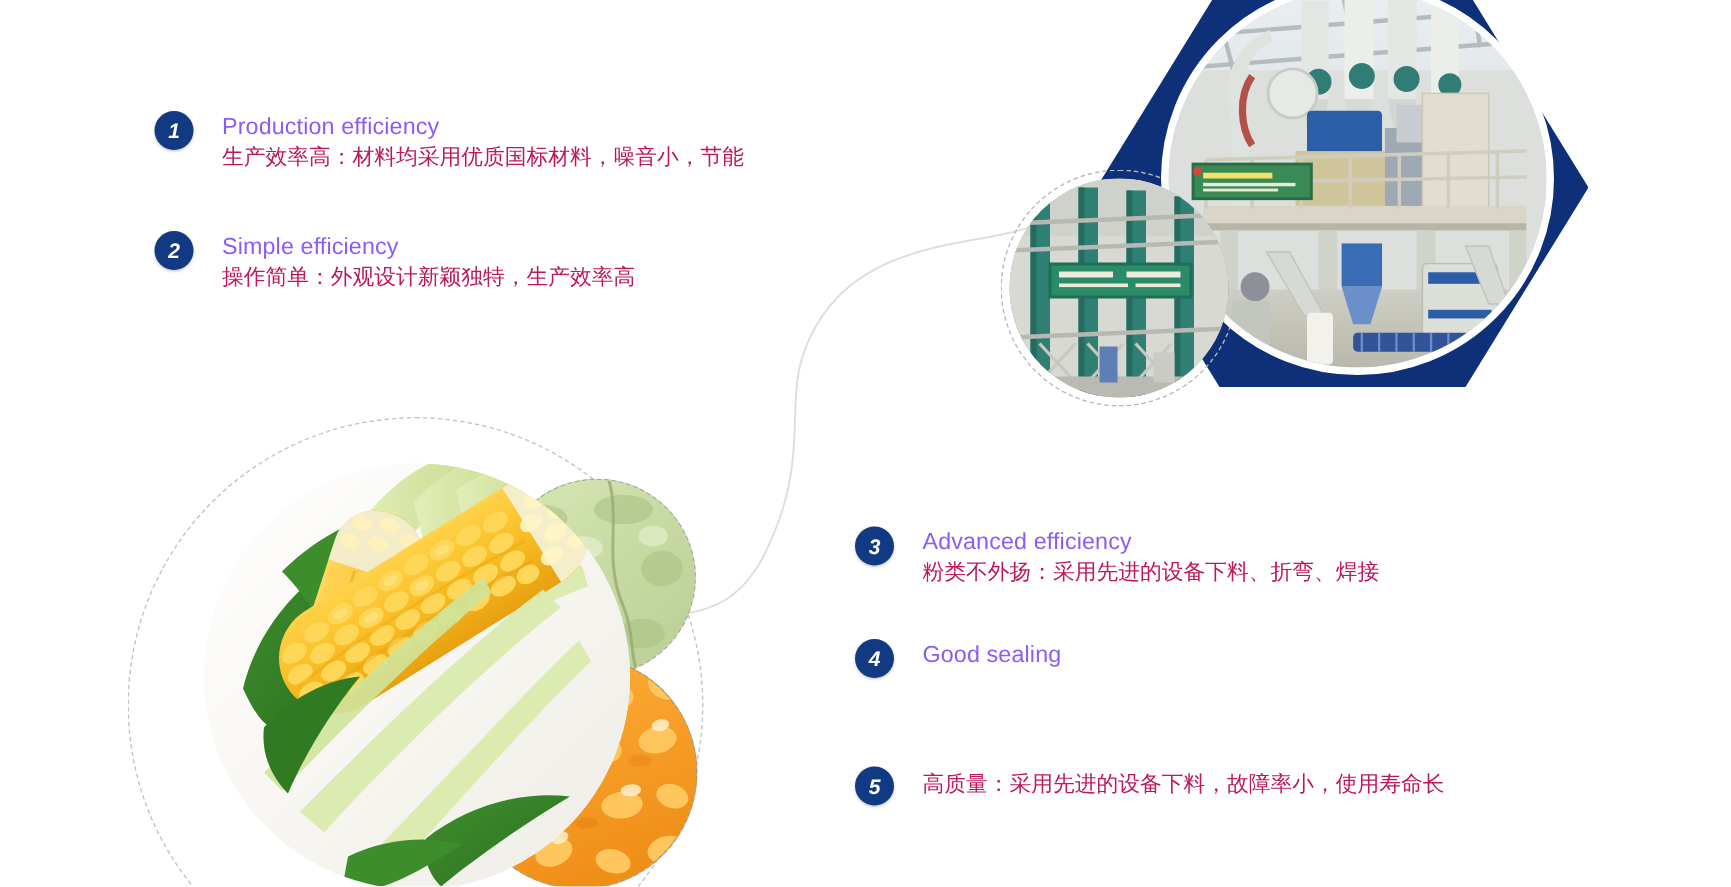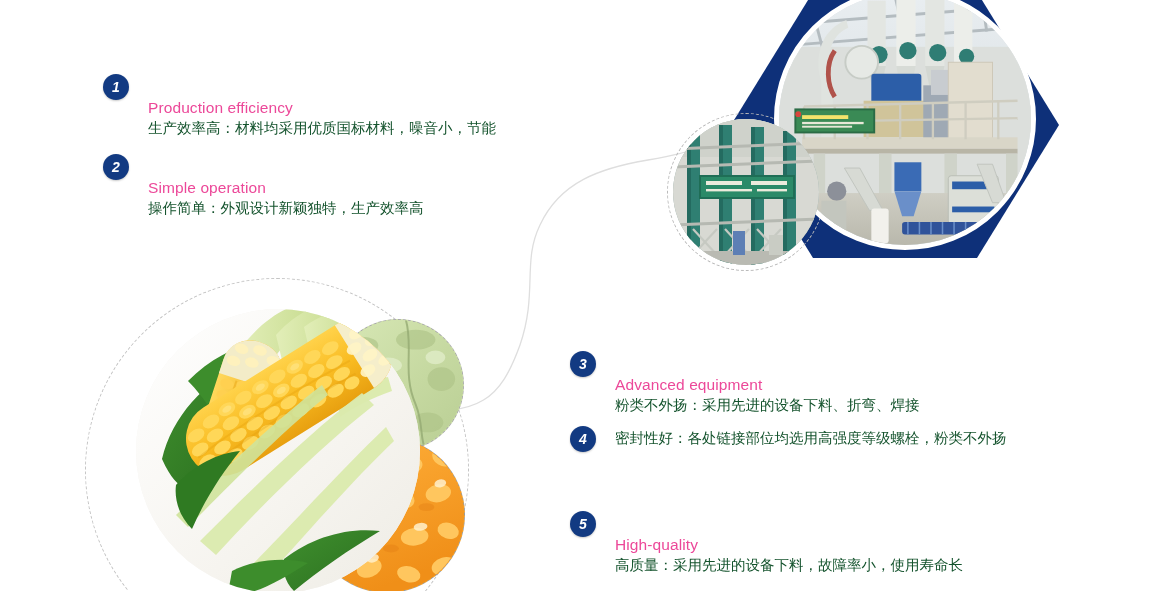--- a/index.html
+++ b/index.html
@@ -38,29 +38,28 @@
     flex: 0 0 26px;
     box-shadow: 0 1px 2px rgba(0,0,0,0.22);
     letter-spacing: 0;
   }
   .feature-text {
     margin-left: 19px;
     padding-top: 1px;
   }
   .feature-title {
     font-size: 15.5px;
-    color: #ec4899;
+    color: #8b5cf6;
     line-height: 19px;
     white-space: nowrap;
     letter-spacing: 0.1px;
-    margin-top: 23px;
   }
   .feature-desc {
     font-size: 14.5px;
-    color: #14532d;
+    color: #be185d;
     line-height: 21px;
     white-space: nowrap;
     margin-top: 1px;
   }
 
   
   .connector {
     position: absolute;
     left: 0;
     top: 0;
@@ -599,41 +598,40 @@
     <div class="badge">1</div>
     <div class="feature-text">
       <div class="feature-title">Production efficiency</div>
       <div class="feature-desc">生产效率高：材料均采用优质国标材料，噪音小，节能</div>
     </div>
   </div>
 
   <div class="feature-item" style="left:103px; top:154px;">
     <div class="badge">2</div>
     <div class="feature-text">
-      <div class="feature-title">Simple operation</div>
+      <div class="feature-title">Simple efficiency</div>
       <div class="feature-desc">操作简单：外观设计新颖独特，生产效率高</div>
     </div>
   </div>
 
   <div class="feature-item" style="left:570px; top:351px;">
     <div class="badge">3</div>
     <div class="feature-text">
-      <div class="feature-title">Advanced equipment</div>
+      <div class="feature-title">Advanced efficiency</div>
       <div class="feature-desc">粉类不外扬：采用先进的设备下料、折弯、焊接</div>
     </div>
   </div>
 
   <div class="feature-item" style="left:570px; top:426px;">
     <div class="badge">4</div>
     <div class="feature-text">
-      <div class="feature-desc">密封性好：各处链接部位均选用高强度等级螺栓，粉类不外扬</div>
+      <div class="feature-title">Good sealing</div>
     </div>
   </div>
 
   <div class="feature-item" style="left:570px; top:511px;">
     <div class="badge">5</div>
     <div class="feature-text">
-      <div class="feature-title">High-quality</div>
       <div class="feature-desc">高质量：采用先进的设备下料，故障率小，使用寿命长</div>
     </div>
   </div>
 
 </div>
 
 </body></html>

